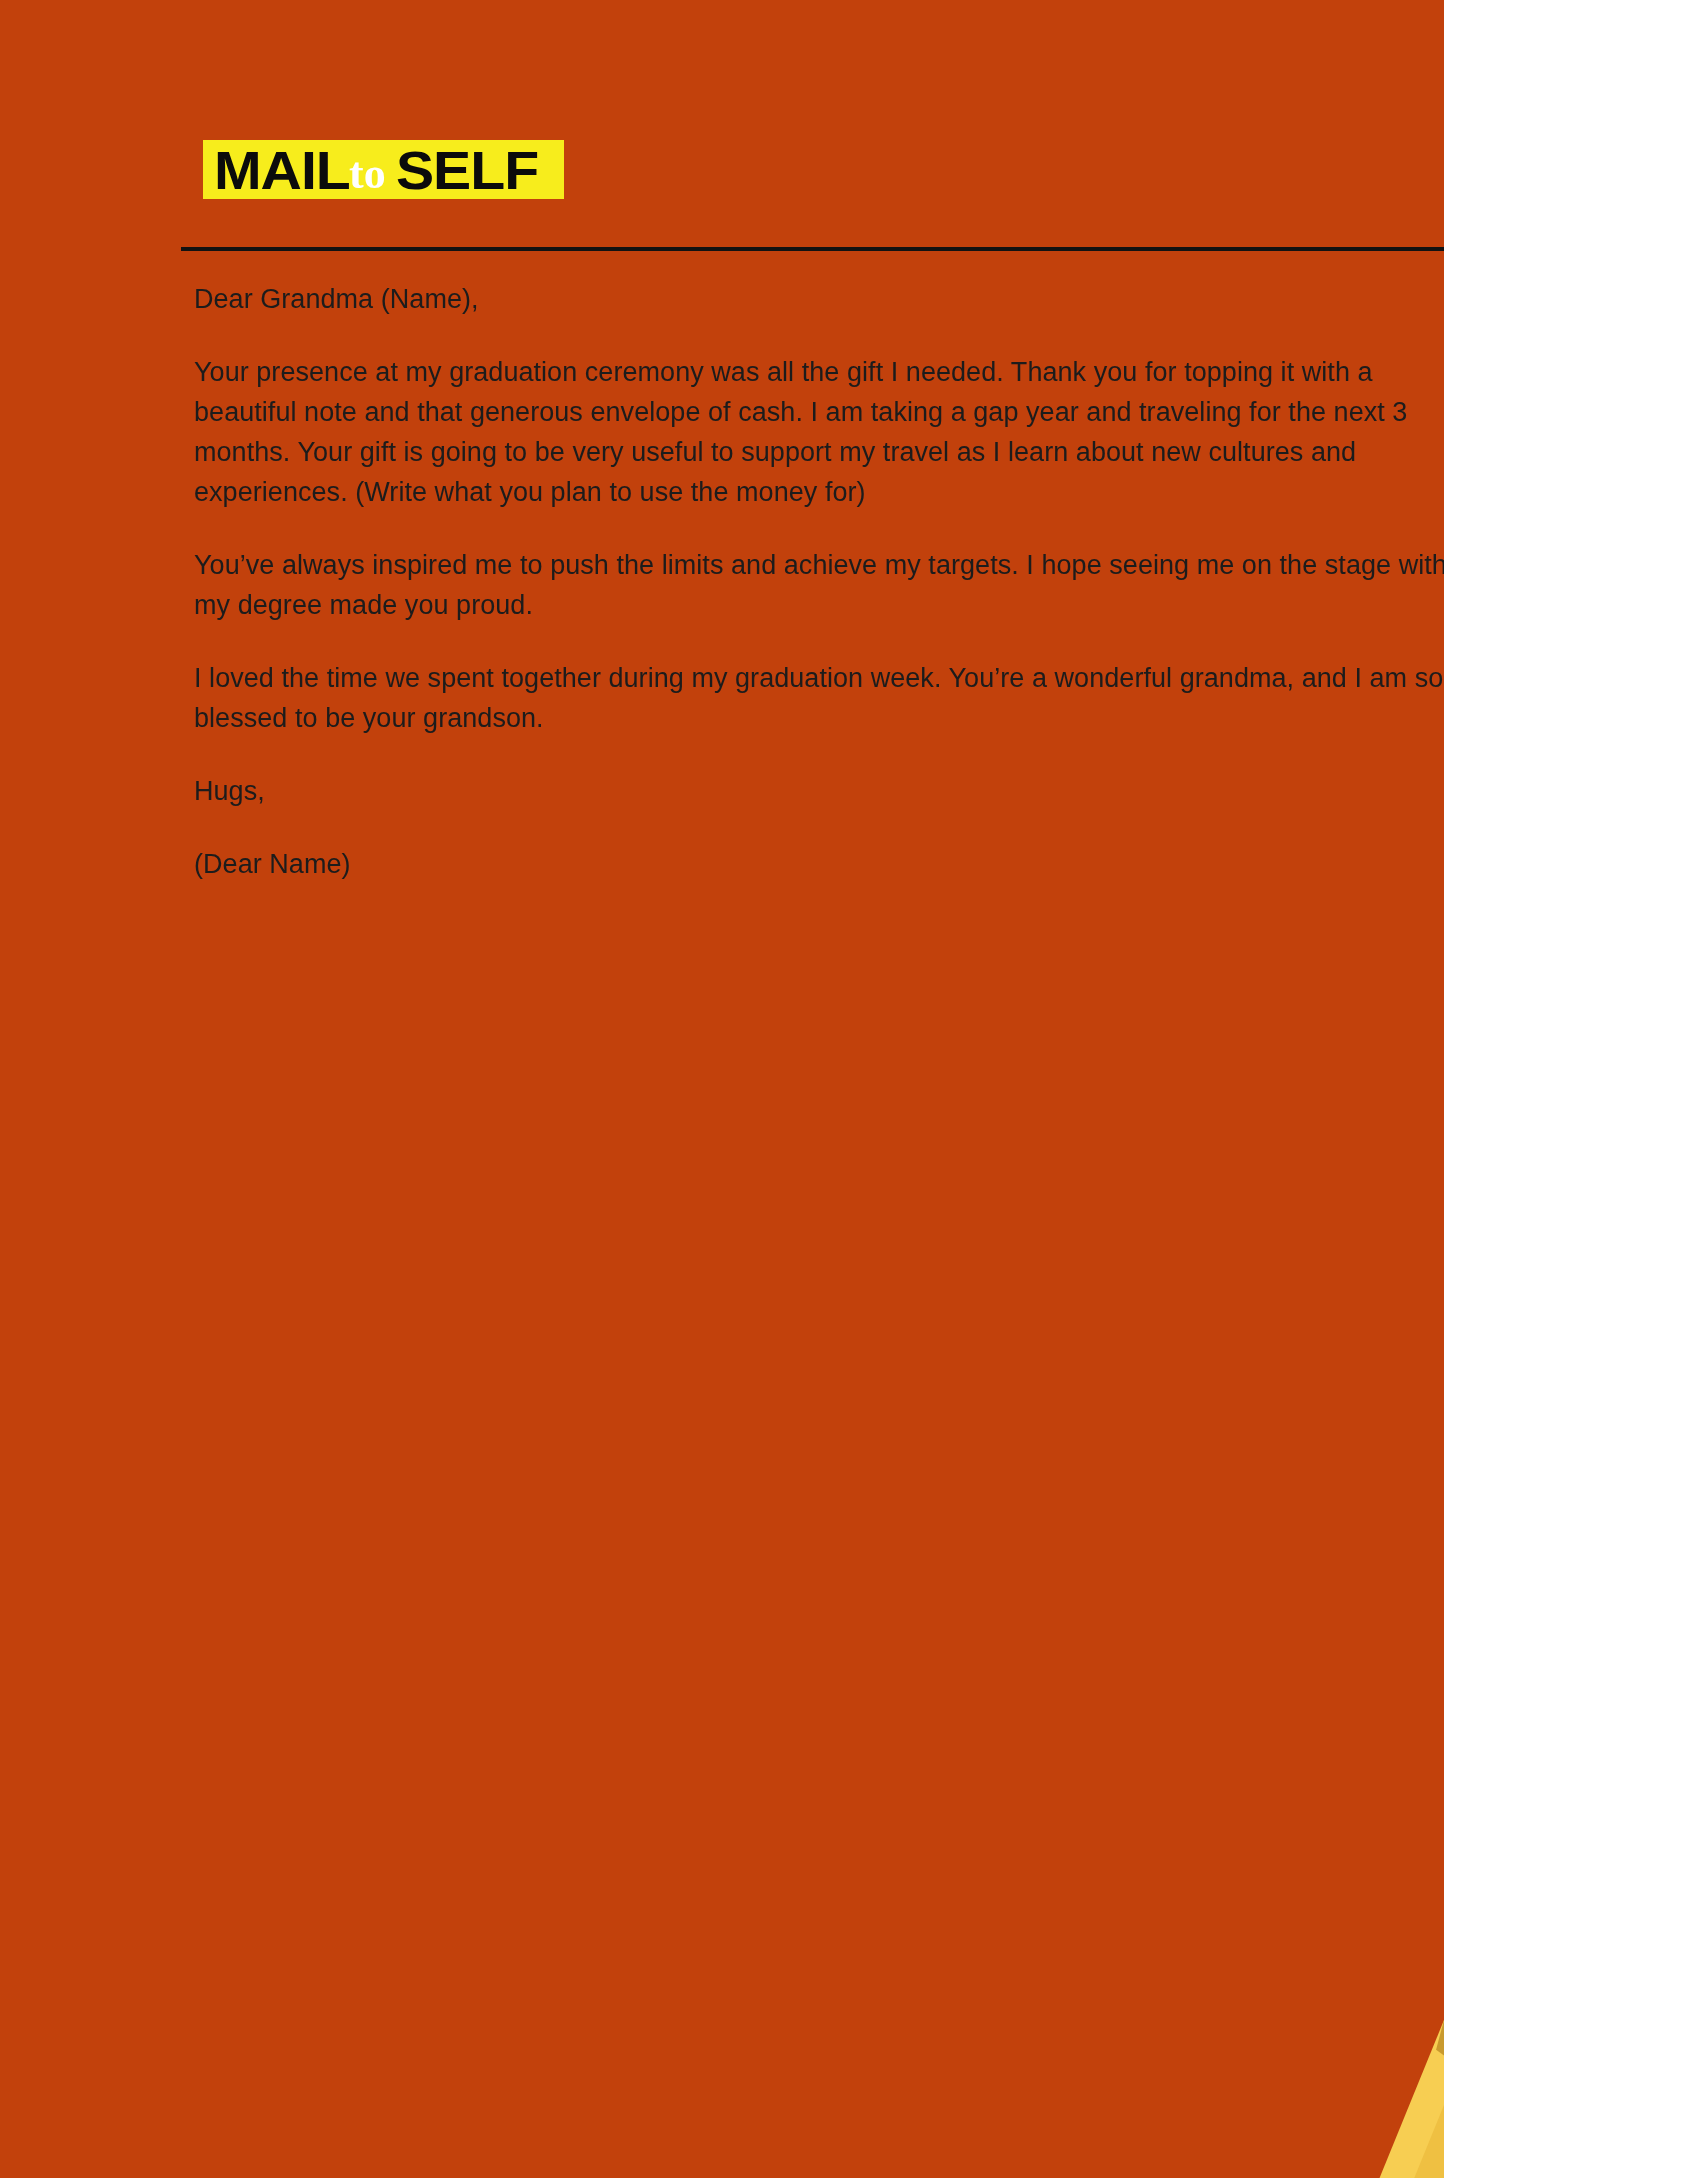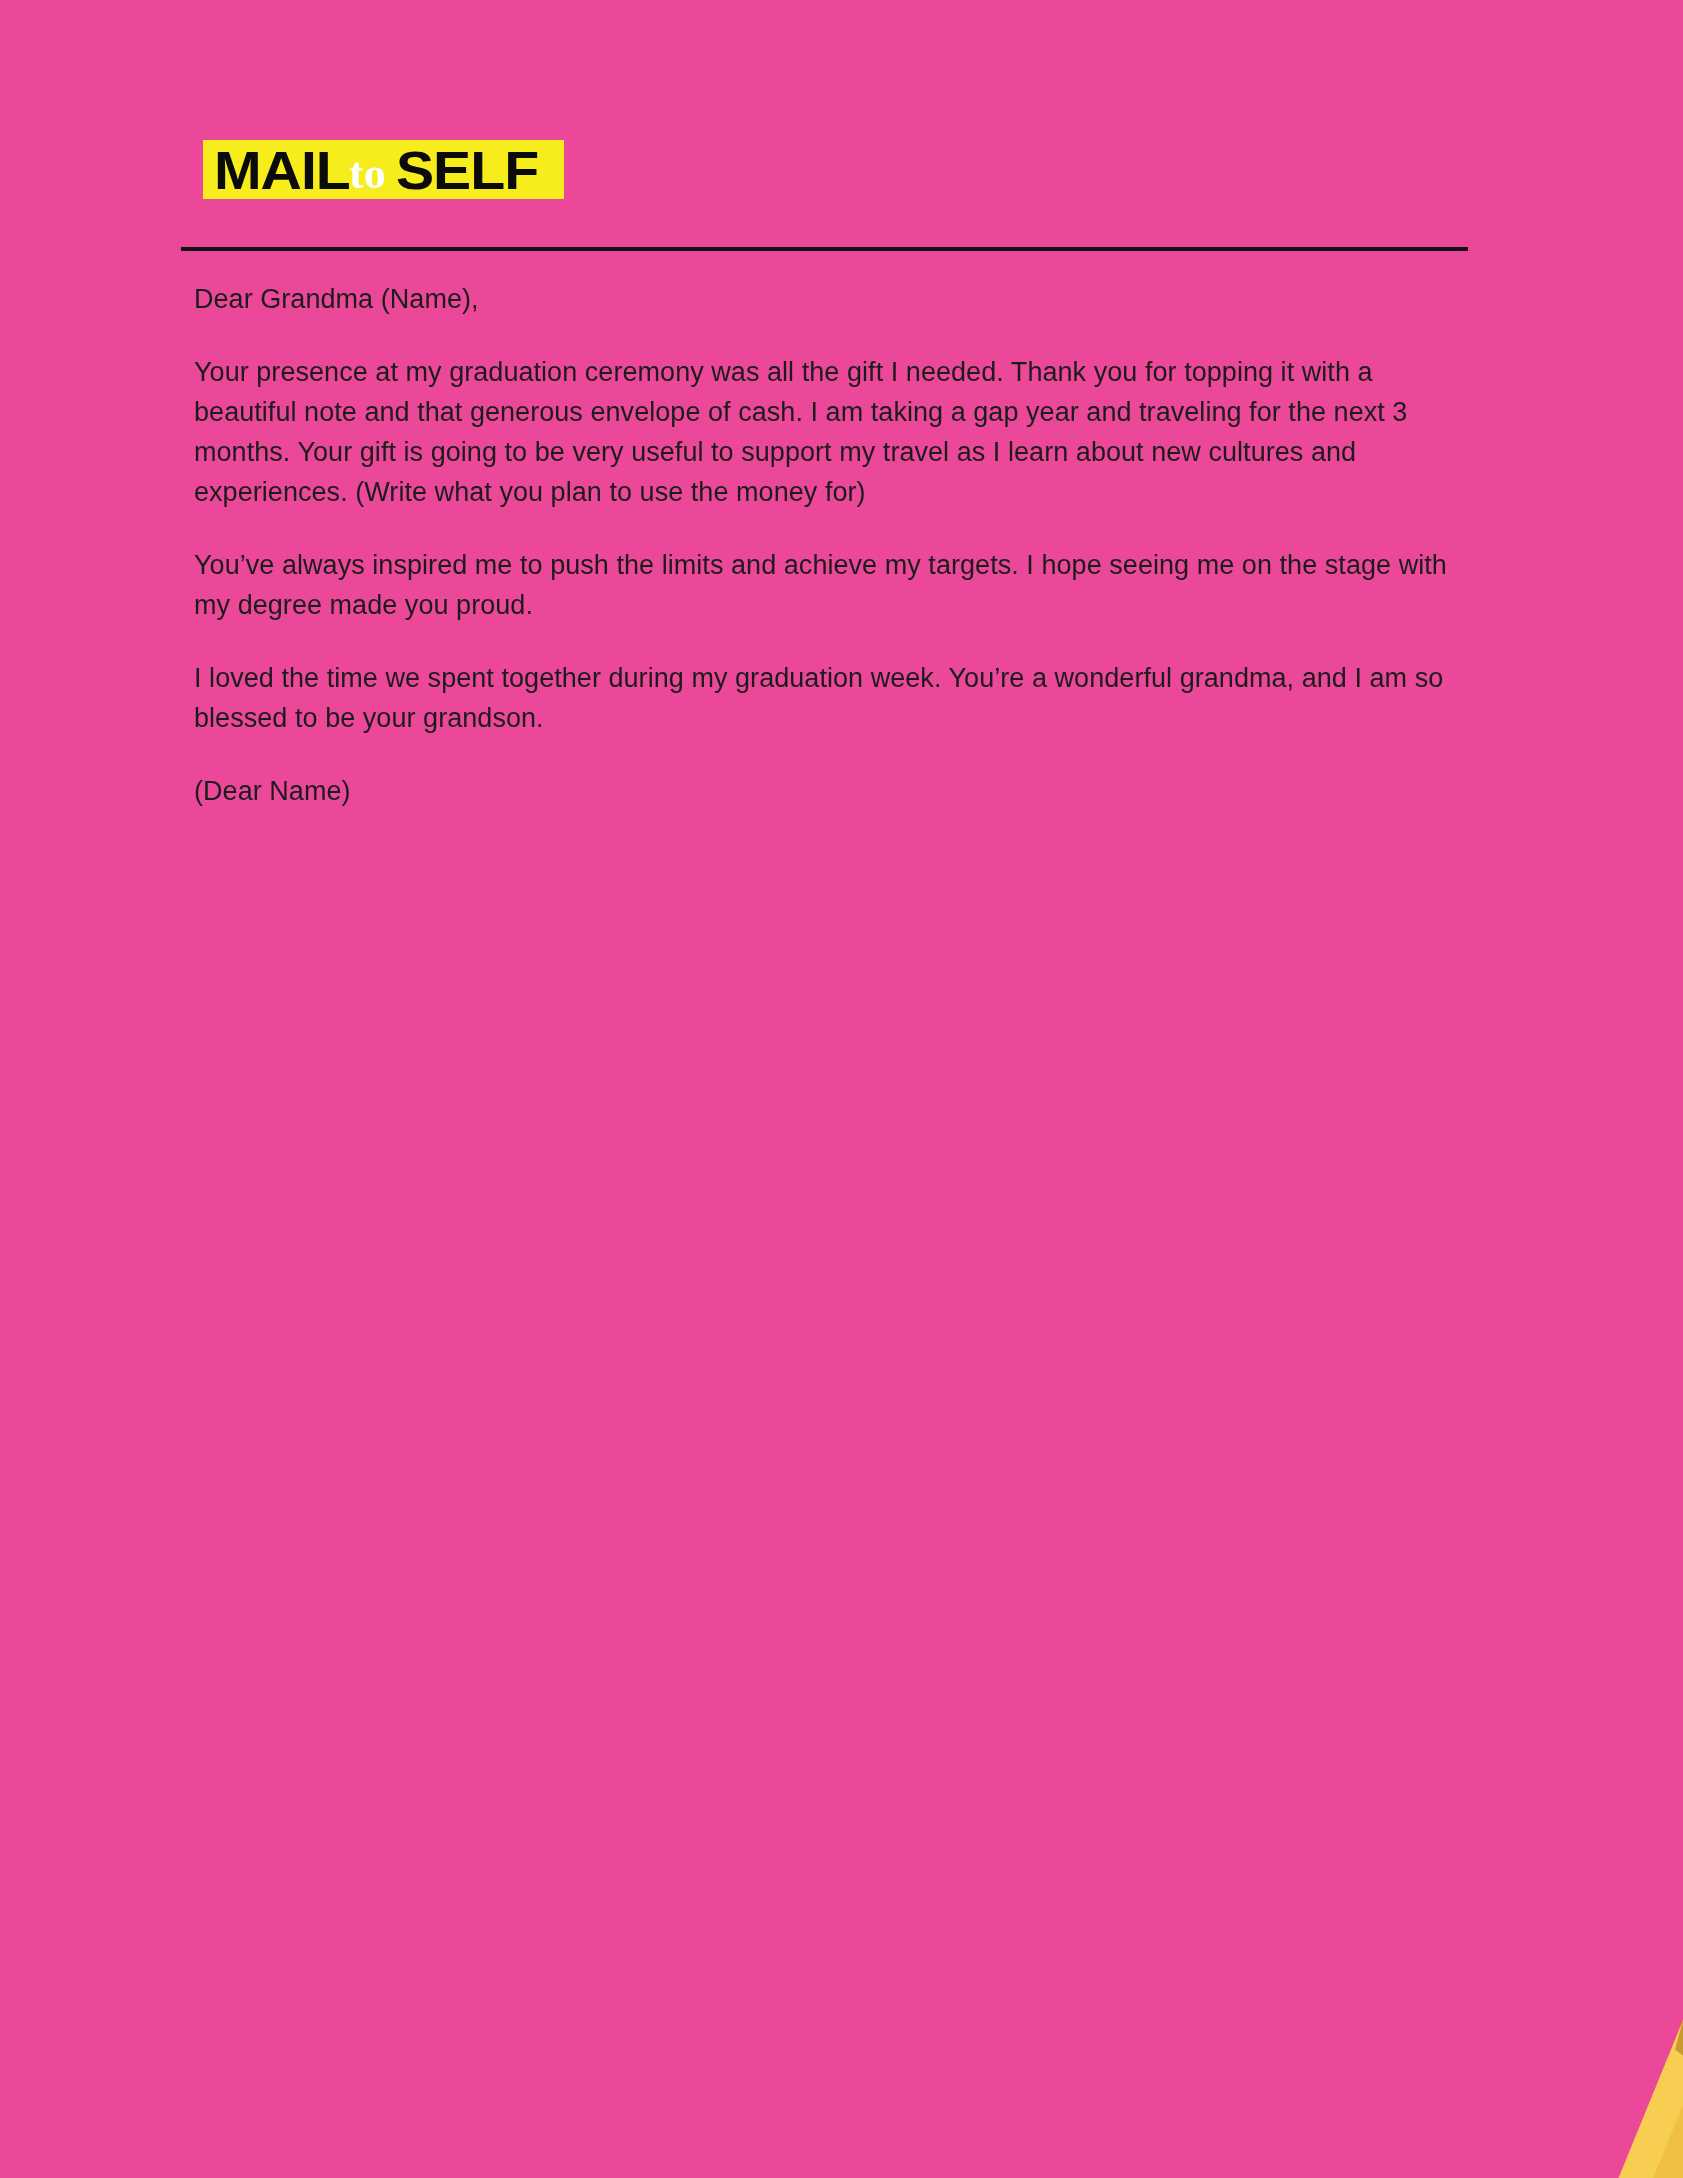--- a/index.html
+++ b/index.html
@@ -3,23 +3,23 @@
 <meta charset="utf-8">
 <title>Thank You Letter</title>
 <style>
   html, body {
     margin: 0;
     padding: 0;
     background: #ffffff;
   }
   .page {
     position: relative;
-    width: 1683px;
+    width: 1444px;
     height: 2178px;
-    background: #ec4899;
+    background: #c2410c;
     overflow: hidden;
     font-family: "Liberation Sans", sans-serif;
     -webkit-font-smoothing: antialiased;
   }
 
   
   .logo-wrap {
     position: absolute;
     left: 203px;
     top: 140px;
@@ -141,20 +141,21 @@
 
     <p><span>Dear Grandma </span><span class="b">(Name)</span><span>,</span></p>
 
 
     <p><span>Your presence at my graduation ceremony was all the gift I needed. Thank you for topping it with a beautiful note and that generous envelope of cash. I am taking a gap year and traveling for the next 3 months. Your gift is going to be very useful to support my travel as I learn about new cultures and experiences. </span><span class="b">(Write what you plan to use the money for)</span></p>
 
     <p>You’ve always inspired me to push the limits and achieve my targets. I hope seeing me on the stage with my degree made you proud.</p>
 
     <p>I loved the time we spent together during my graduation week. You’re a wonderful grandma, and I am so blessed to be your grandson.</p>
 
+    <p>Hugs,</p>
 
     <p class="sig b">(Dear Name)</p>
 
   </div>
 
   <svg class="corner-deco" viewBox="0 0 120 160" preserveAspectRatio="none">
     <polygon points="55,160 120,0 120,160" fill="#F7CE52"></polygon>
     <polygon points="90,160 120,86 120,160" fill="#EFC042"></polygon>
     <polygon points="112,30 120,0 120,36" fill="#C99A2E"></polygon>
   </svg>

